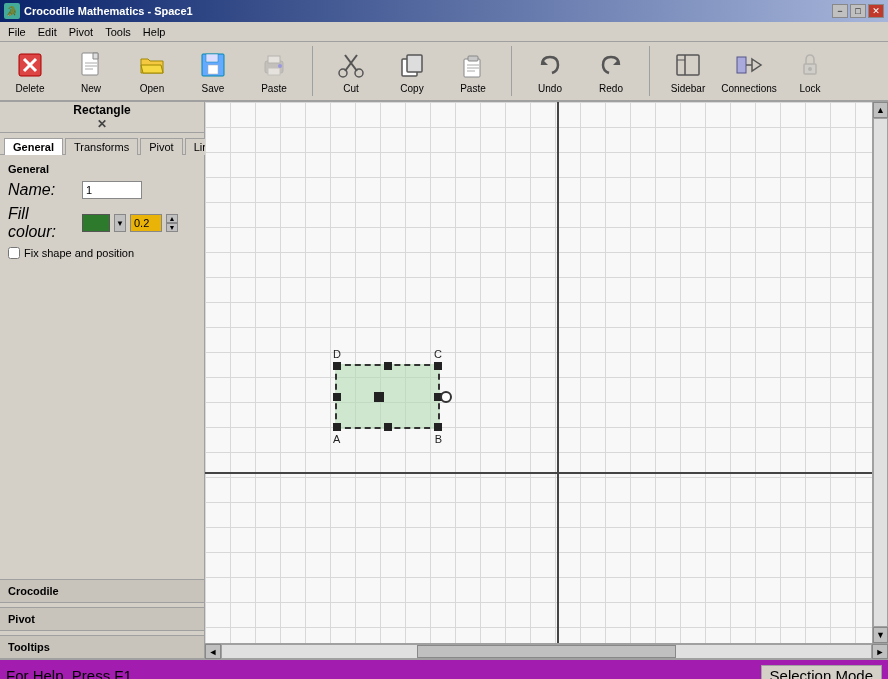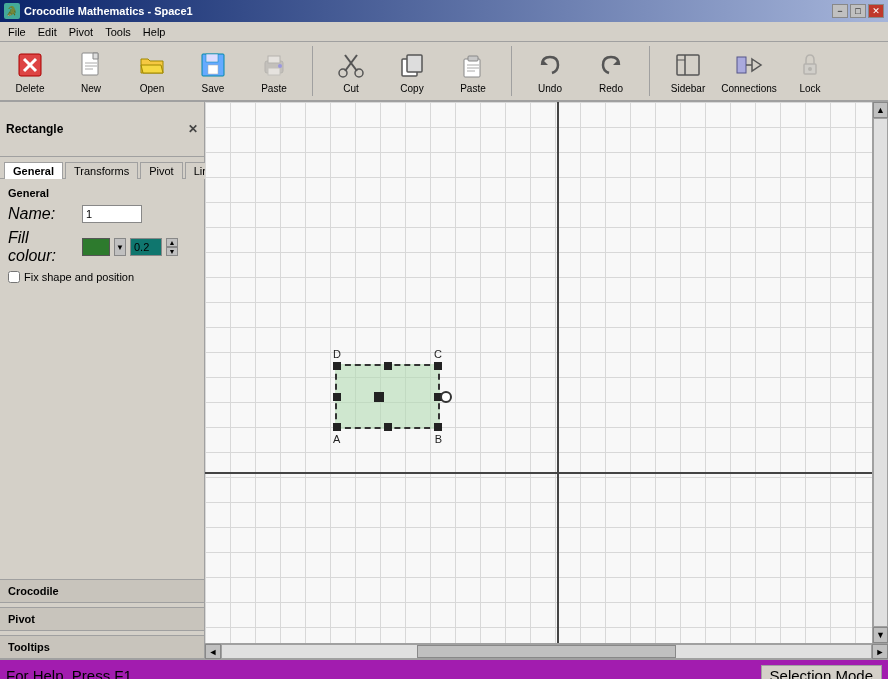--- a/index.html
+++ b/index.html
@@ -74,27 +74,28 @@
     .left-panel {
       width: 205px;
       min-width: 205px;
       background: #d4d0c8;
       border-right: 1px solid #a0a0a0;
       display: flex;
       flex-direction: column;
     }
     .panel-header {
       background: #d4d0c8;
-      padding: 20px 6px;
+      padding: 1px 6px;
       font-weight: bold;
       font-size: 12px;
       display: flex;
       justify-content: space-between;
       align-items: center;
       border-bottom: 1px solid #a0a0a0;
+      flex-direction: column;
     }
     .panel-close { cursor: pointer; font-size: 12px; font-weight: bold; color: #444; }
     .tabs-row { display: flex; padding: 4px 4px 0; gap: 2px; border-bottom: 1px solid #a0a0a0; }
     .tab {
       padding: 2px 8px;
       font-size: 11px;
       cursor: pointer;
       border: 1px solid #a0a0a0;
       background: #d4d0c8;
       border-bottom: none;
@@ -104,21 +105,21 @@
     .tab.active { background: white; font-weight: bold; }
 
     .panel-content { padding: 8px; flex: 1; overflow-y: auto; }
 
     .section-label { font-weight: bold; font-size: 11px; margin-bottom: 6px; }
     .form-row { display: flex; align-items: center; margin-bottom: 6px; gap: 4px; }
     .form-label { width: 70px; font-size: 16px; font-style: italic; }
     .form-input { border: 1px solid #888; height: 18px; padding: 1px 3px; font-size: 11px; width: 60px; background: white; }
     .color-box { width: 28px; height: 18px; background: #2d7a2d; border: 1px solid #555; cursor: pointer; }
     .color-dropdown { width: 12px; height: 18px; background: #c0c0c0; border: 1px solid #888; display: flex; align-items: center; justify-content: center; font-size: 8px; cursor: pointer; }
-    .opacity-input { width: 32px; border: 1px solid #888; height: 18px; padding: 1px 3px; font-size: 11px; background: #0f766e; }
+    .opacity-input { width: 32px; border: 1px solid #888; height: 18px; padding: 1px 3px; font-size: 11px; background: #eab308; }
     .opacity-spin { display: flex; flex-direction: column; }
     .spin-btn { width: 12px; height: 9px; background: #c0c0c0; border: 1px solid #888; display: flex; align-items: center; justify-content: center; font-size: 7px; cursor: pointer; line-height: 1; }
 
     .checkbox-row { display: flex; align-items: center; gap: 4px; margin-bottom: 6px; }
     .checkbox-row input[type=checkbox] { width: 12px; height: 12px; }
 
     .collapsible-section {
       border-top: 1px solid #a0a0a0;
       margin-top: 4px;
     }

